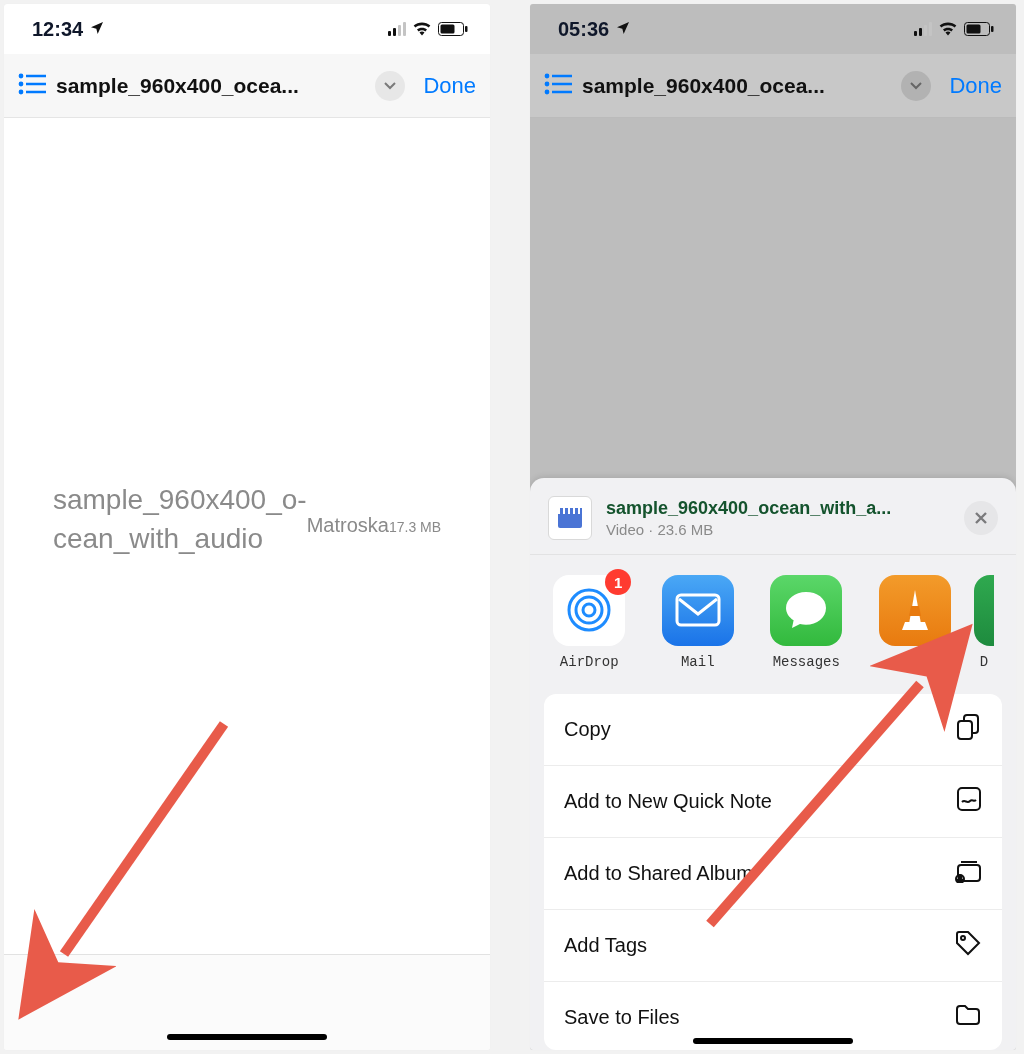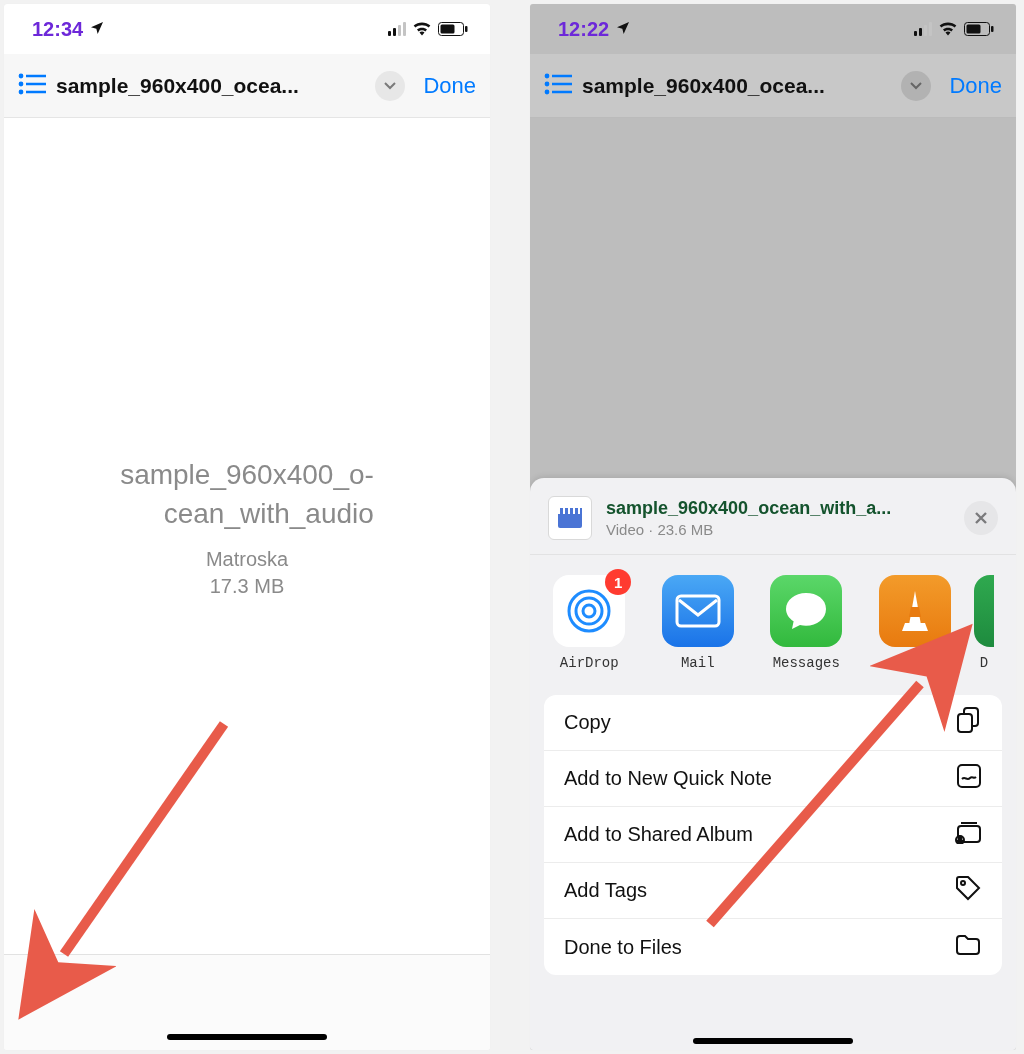--- a/index.html
+++ b/index.html
@@ -28,21 +28,21 @@
   .phone.dimmed-bg { background:#bdbdbd; }
   
   .status-bar {
     height: 50px;
     display:flex;
     align-items:center;
     justify-content:space-between;
     padding: 0 22px 0 28px;
     font-size: 20px;
     font-weight: 600;
-    color:#6d28d9;
+    color:#0f172a;
   }
   .status-left { display:flex; align-items:center; gap:6px; }
   .status-right { display:flex; align-items:center; gap:6px; }
   .loc-icon { display:inline-block; }
   .signal { display:inline-flex; align-items:flex-end; gap:2px; height:14px;}
   .signal span{width:3px;background:#111;border-radius:1px;}
   .signal .b1{height:5px;} .signal .b2{height:8px;}
   .signal .b3{height:11px;background:#c4c4c4;} .signal .b4{height:14px;background:#c4c4c4;}
   
   .nav-bar {
@@ -64,27 +64,27 @@
   .chevron-btn{
     width:30px;height:30px;border-radius:15px;background:#e7e7e7;
     display:flex;align-items:center;justify-content:center;
     flex-shrink:0;
   }
   .dimmed .chevron-btn{background:#b2b2b2;}
   .done-btn{ color:#007aff; font-size:22px; font-weight:400; margin-left:10px; flex-shrink:0;}
   
   .file-display{
     position:absolute; top:0; left:0; right:0; bottom:0;
-    display:flex; flex-direction:column; align-items:center; justify-content:center;
-    color:#8a8a8a; text-align:right; padding:0 40px;
+    display:flex; flex-direction:row; align-items:center; justify-content:center;
+    color:#8a8a8a; text-align:left; padding:0 40px;
     pointer-events:none;
   }
   .file-name-big{ font-size:28px; line-height:1.38; margin-bottom:14px; font-weight:400;}
   .file-format{ font-size:20px; margin-bottom:4px;}
-  .file-size{ font-size:20px;}
+  .file-size{ font-size:14px;}
   .dimmed .file-display{ color:#707070; top:-60px;}
   
   .bottom-toolbar{
     position:absolute; bottom:0; left:0; right:0; height:96px;
     background:#fbfbfb; border-top:1px solid #e2e2e2;
     padding:10px 18px;
   }
   .share-btn{ color:#007aff; }
   .home-indicator{
     position:absolute; bottom:10px; left:50%; transform:translateX(-50%);
@@ -127,21 +127,21 @@
   .airdrop{background:#fff;}
   .messages{background:linear-gradient(#5bd769,#32b93d);}
   .mail{background:linear-gradient(#4aa8f5,#1a73e8);}
   .vlc{background:linear-gradient(#f39b2a,#e87a0f);}
   .partial{background:linear-gradient(#2fa94f,#1e8b3e);}
   .actions{
     margin:10px 14px 0 14px;
     background:#fff; border-radius:12px; overflow:hidden;
   }
   .action-row{
-    height:56px; padding:0 20px;
+    height:72px; padding:0 20px;
     display:flex; align-items:center; justify-content:space-between;
     font-size:20px; color:#111;
     border-bottom:1px solid #ececec;
   }
   .action-row:last-child{border-bottom:none;}
   
   .arrow{ position:absolute; pointer-events:none; }
   .arrow svg{ overflow:visible; }
 </style>
 </head>
@@ -228,21 +228,21 @@
             </marker>
           </defs>
           <line x1="180" y1="20" x2="20" y2="250" stroke="#e85b4a" stroke-width="10" marker-end="url(#ah1)"></line>
         </svg>
     </div>
   </div>
 
   <div class="phone dimmed-bg dimmed">
     <div class="status-bar">
       <div class="status-left">
-        <span>12:22</span>
+        <span>05:36</span>
         <span class="loc-icon">
           <svg width="16" height="16" viewBox="0 0 24 24" fill="#111">
               <path d="M3 11l18-8-8 18-2-8z"></path>
             </svg>
         </span>
       </div>
       <div class="status-right">
         <span class="signal">
             <span class="b1"></span>
             <span class="b2"></span>
@@ -377,21 +377,21 @@
               </svg></span>
         </div>
         <div class="action-row">
           <span>Add Tags</span>
           <span><svg width="28" height="28" viewBox="0 0 28 28" fill="none" stroke="#111" stroke-width="2">
                 <path d="M14 3l11 11-11 11L3 14V5a2 2 0 012-2h9z"></path>
                 <circle cx="9" cy="9" r="2"></circle>
               </svg></span>
         </div>
         <div class="action-row">
-          <span>Done to Files</span>
+          <span>Save to Files</span>
           <span><svg width="28" height="24" viewBox="0 0 28 24" fill="none" stroke="#111" stroke-width="2">
                 <path d="M3 6a3 3 0 013-3h5l3 3h8a3 3 0 013 3v9a3 3 0 01-3 3H6a3 3 0 01-3-3V6z"></path>
               </svg></span>
         </div>
       </div>
 
       <div class="home-indicator" style="bottom:6px;"></div>
     </div>
 
     <div class="arrow" style="left:150px; top:640px;">

